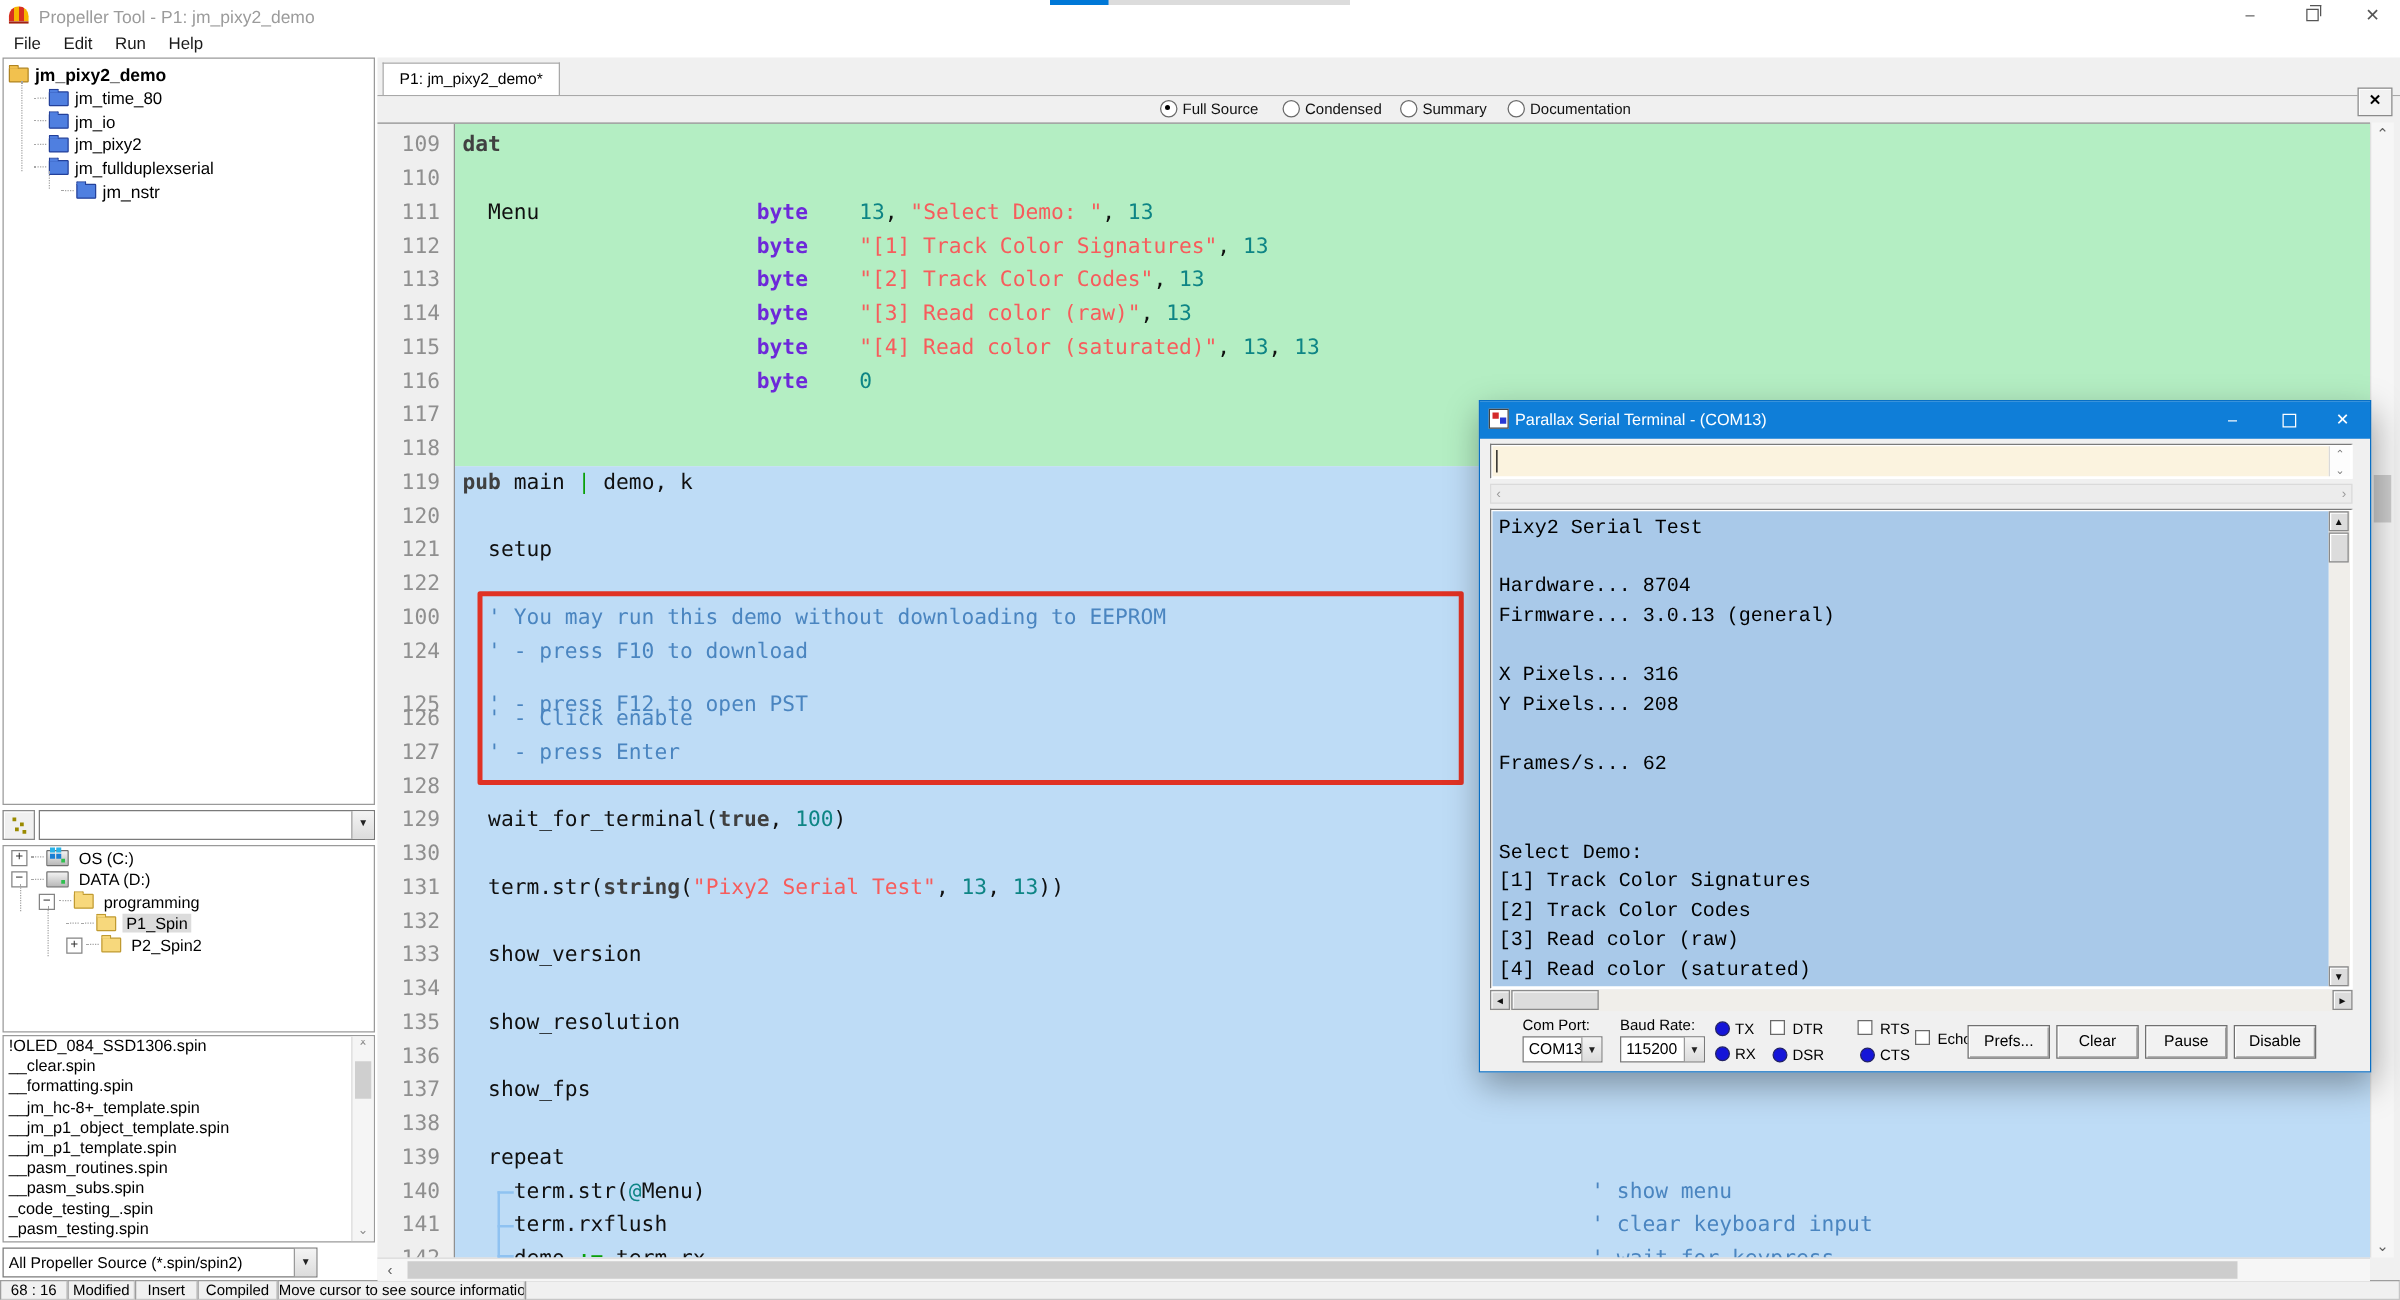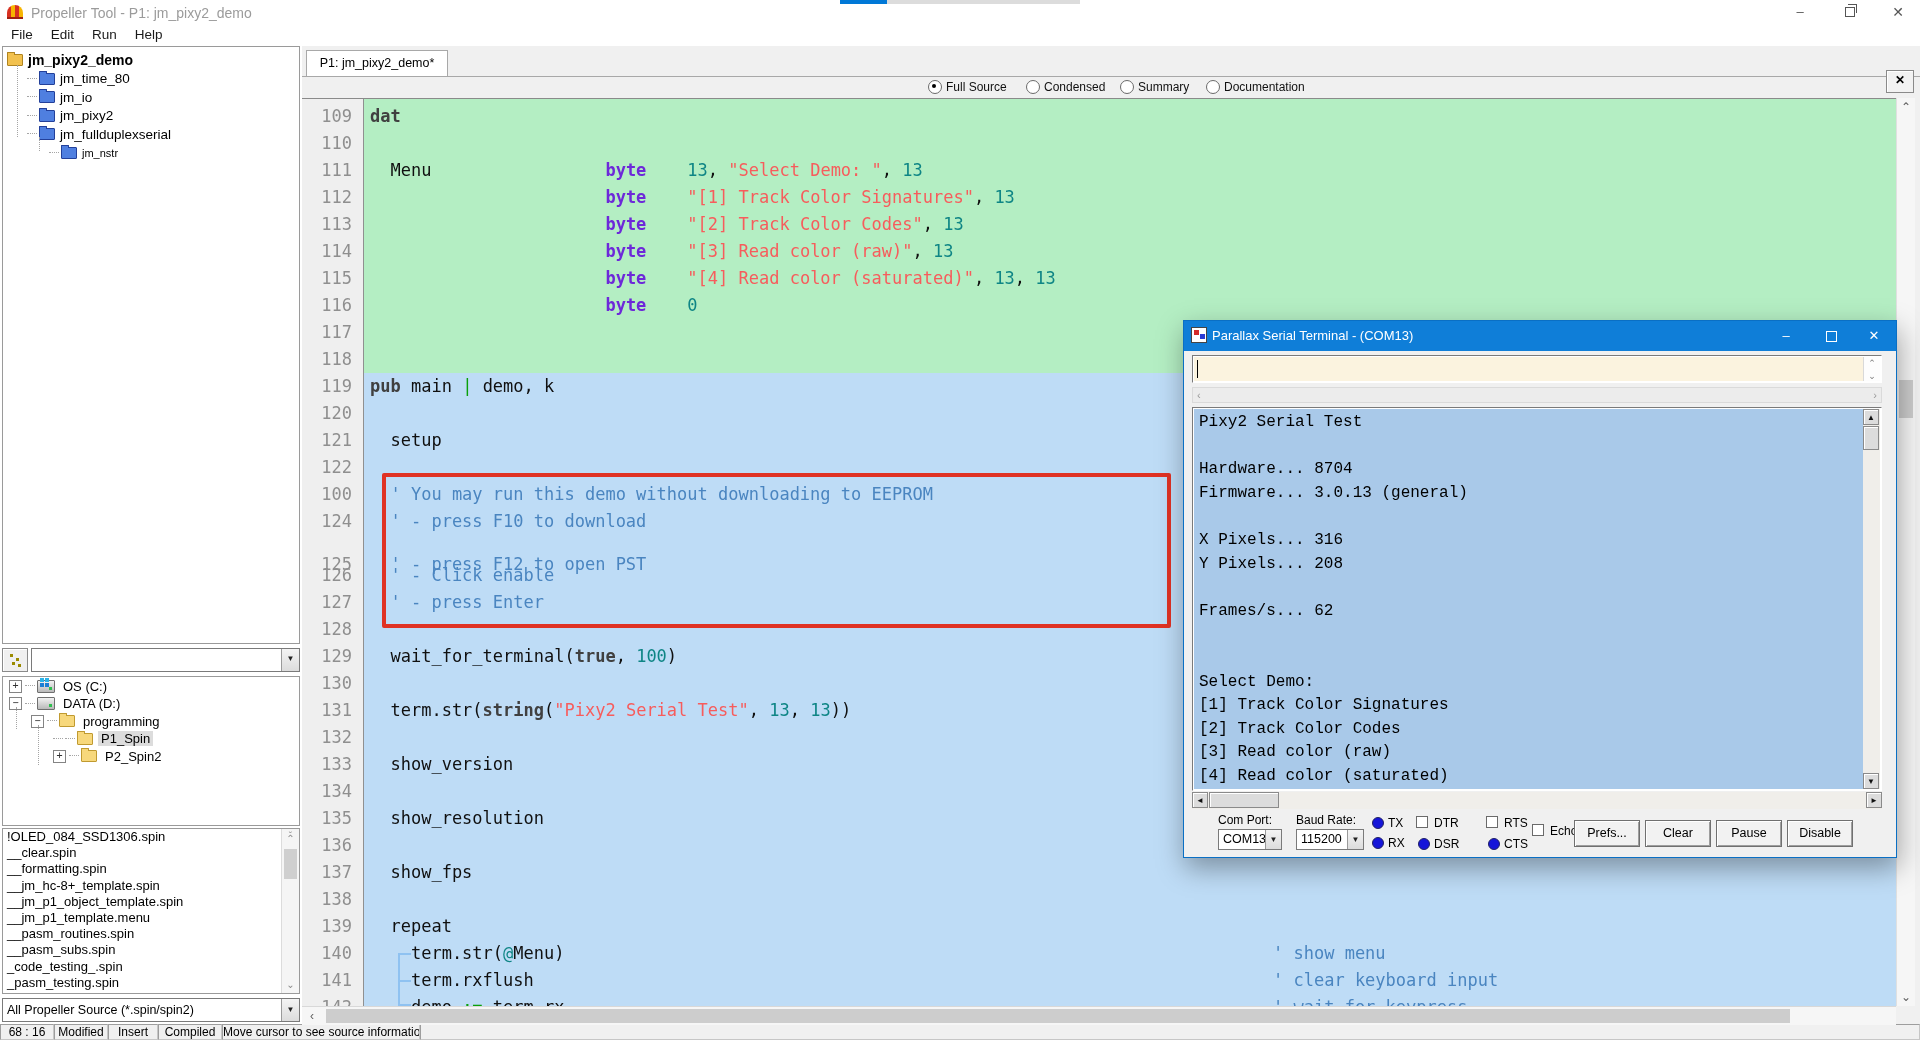--- a/index.html
+++ b/index.html
@@ -175,21 +175,21 @@
       <div class="trow" style="margin-top: 0.5px;">
         <span class="sp" style="width: 24px;"></span>
         <span class="conn"></span>
         <span class="fldr"></span>
         <span style="font-size: 13.5px;">jm_fullduplexserial</span>
       </div>
       <div class="trow" style="margin-top: 0.5px;">
         <span class="sp" style="width: 46px;"></span>
         <span class="conn"></span>
         <span class="fldr"></span>
-        <span style="font-size: 11px;">jm_nstr</span>
+        <span style="font-size: 14px;">jm_nstr</span>
       </div>
       <div class="vdots" style="left: 14px; top: 18px; height: 72px; position: absolute;"></div>
       <div class="vdots" style="left: 36px; top: 90px; height: 14px; position: absolute;"></div>
     </div>
 
   <div style="position:absolute;left:2px;top:648px;width:298px;height:24px">
     <span class="tree-btn">
         <i></i>
       </span>
     <span class="combo" style="left:29px;top:0;width:269px;height:24px">
@@ -247,28 +247,28 @@
       <span class="ar" style="top:0">ˇ﻿</span>
       <span class="ar" style="top:2px">⌃</span>
       <div class="mini-thumb" style="top:20px;height:30px"></div>
       <span class="ar" style="bottom:0">⌄</span>
     </div>
   <div class="list-row">!OLED_084_SSD1306.spin</div>
       <div class="list-row">__clear.spin</div>
       <div class="list-row">__formatting.spin</div>
       <div class="list-row">__jm_hc-8+_template.spin</div>
       <div class="list-row">__jm_p1_object_template.spin</div>
-      <div class="list-row">__jm_p1_template.menu</div>
+      <div class="list-row">__jm_p1_template.spin</div>
       <div class="list-row">__pasm_routines.spin</div>
       <div class="list-row">__pasm_subs.spin</div>
       <div class="list-row">_code_testing_.spin</div>
       <div class="list-row">_pasm_testing.spin</div>
     </div>
 
-  <span class="combo" style="left:2px;top:998px;width:298px;height:24px">
+  <span class="combo" style="left:2px;top:998px;width:252px;height:24px">
     <span class="val" style="top:4px">All Propeller Source (*.spin/spin2)</span>
     <span class="dbtn" style="line-height:22px">▼</span>
   </span>
 
   <div class="statusbar" id="statusbar">
       <div class="scell" style="width: 54px;">68 : 16</div>
       <div class="scell" style="width: 54px;">Modified</div>
       <div class="scell" style="width: 50px;">Insert</div>
       <div class="scell" style="width: 64px;">Compiled</div>
       <div class="scell" style="width: 198px;">Move cursor to see source information</div>

